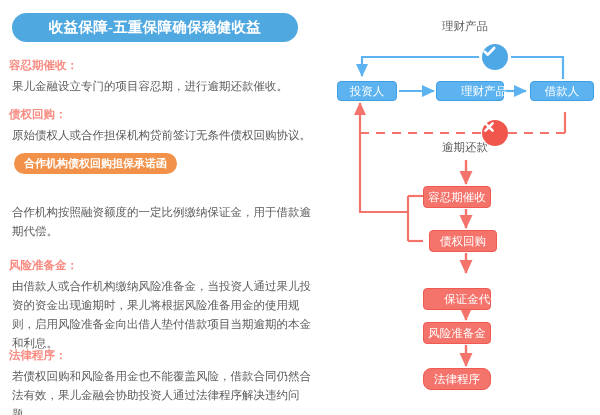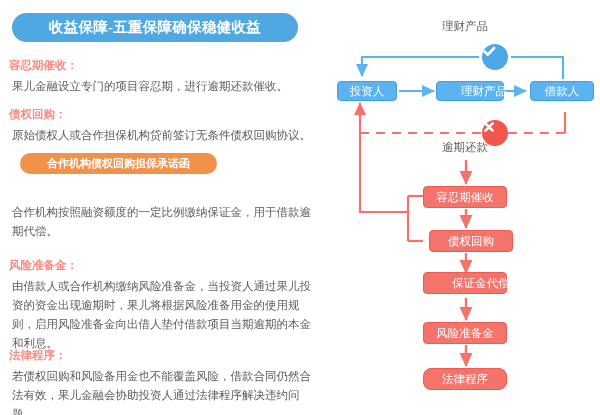--- a/index.html
+++ b/index.html
@@ -34,22 +34,22 @@
   }
   .sec-body {
     position: absolute; left: 12px;
     color: #5c5c5c;
     font-size: 11.5px;
     line-height: 19px;
     width: 310px;
   }
 
   .orange-pill {
-    position: absolute; left: 20px; top: 153px;
-    width: 197px; height: 21px;
+    position: absolute; left: 14px; top: 153px;
+    width: 163px; height: 21px;
     background: #f2924a;
     border-radius: 11px;
     color: #ffffff;
     font-size: 11px; font-weight: bold;
     display: flex; align-items: center; justify-content: center;
     white-space: nowrap;
   }
 
   
   .diagram { position: absolute; left: 330px; top: 0; width: 270px; height: 415px; }
@@ -75,21 +75,21 @@
   }
 
   .red-box {
     position: absolute;
     background: #f4736b;
     border: 1px solid #ef5b52;
     border-radius: 4px;
     color: #ffffff;
     font-size: 11.5px;
     display: flex; align-items: center; justify-content: center;
-    left: 423px; width: 84px; height: 22px;
+    left: 423px; width: 68px; height: 22px;
     white-space: nowrap;
   }
 
   .badge-ok, .badge-bad {
     position: absolute;
     width: 26px; height: 26px; border-radius: 50%;
     display: flex; align-items: center; justify-content: center;
   }
   .badge-ok { background: #4fa8e6; }
   .badge-bad { background: #f1564d; }
@@ -173,18 +173,18 @@
         <path d="M3.4,3.4 L10.6,10.6 M10.6,3.4 L3.4,10.6" fill="none" stroke="#ffffff" stroke-width="2.6" stroke-linecap="round"></path>
       </svg>
     </div>
 
     <div class="blue-box" style="left:7px;   top:81px; width:60px;">投资人</div>
     <div class="blue-box" style="left:106px; top:81px; width:68px;padding-left:28px;">理财产品</div>
     <div class="blue-box" style="left:200px; top:81px; width:64px;">借款人</div>
 
     <div class="red-box" style="left:93px; top:186px;">容忍期催收</div>
     <div class="red-box" style="left:79px; top:230px;margin-left:20px;">债权回购</div>
-    <div class="red-box" style="left:93px; top:272px;padding-left:32px;">保证金代偿</div>
+    <div class="red-box" style="left:93px; top:288px;padding-left:32px;">保证金代偿</div>
     <div class="red-box" style="left:93px; top:322px;">风险准备金</div>
     <div class="red-box" style="left:93px; top:368px;border-radius:8px;">法律程序</div>
 
   </div>
 </div>
 
 </body></html>

